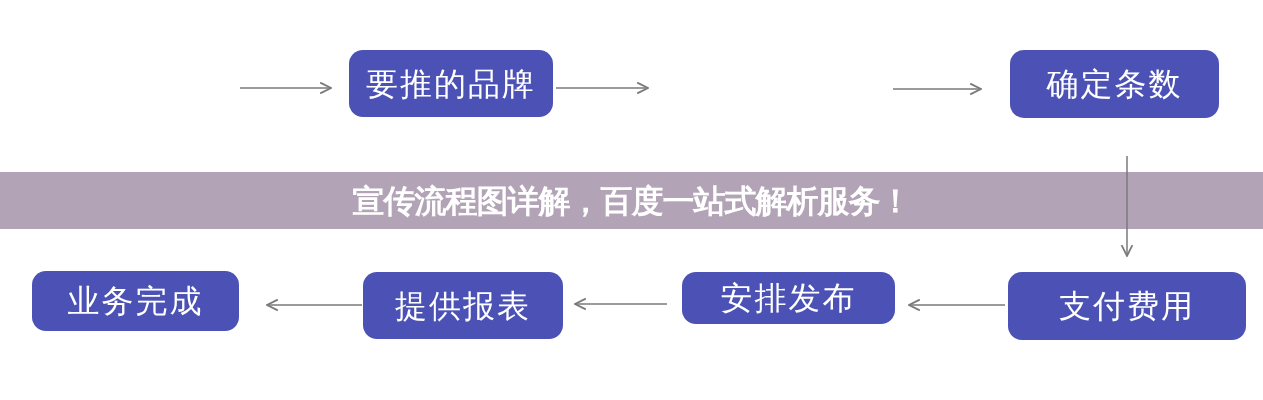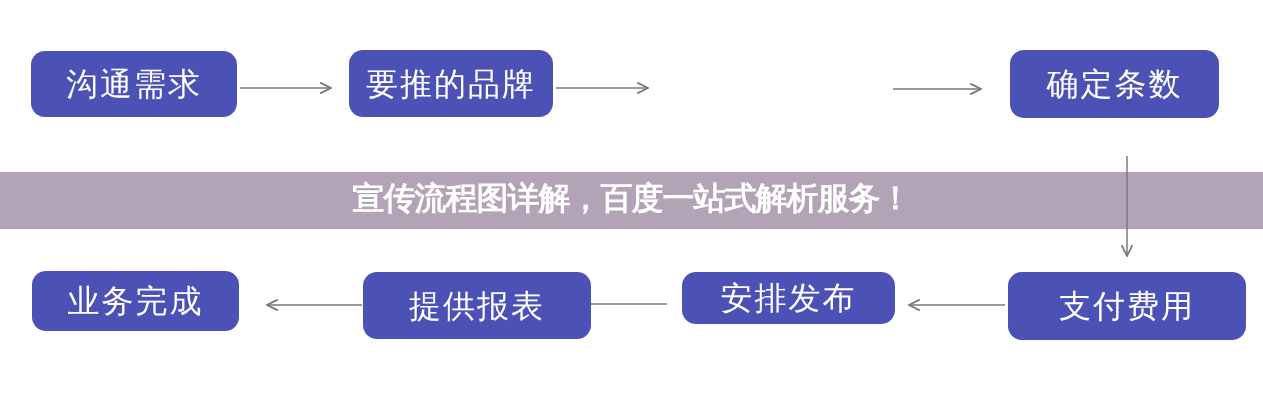--- a/index.html
+++ b/index.html
@@ -23,37 +23,36 @@
     font-size:32px;
     letter-spacing:2px;
     white-space:nowrap;
     line-height:1;
   }
   .n1{left:31px;top:51px;width:206px;height:66px}
   .n2{left:349px;top:50px;width:204px;height:67px}
   .n3{left:681px;top:51px;width:209px;height:66px}
   .n4{left:1010px;top:50px;width:209px;height:68px}
   .n5{left:32px;top:271px;width:207px;height:60px}
-  .n6{left:363px;top:272px;width:228px;height:67px}
+  .n6{left:363px;top:272px;width:200px;height:67px}
   .n7{left:682px;top:272px;width:213px;height:52px}
   .n8{left:1008px;top:272px;width:238px;height:68px}
   
   .arrow-layer{position:absolute;left:0;top:0;width:1263px;height:400px;pointer-events:none;}
   .arrow-layer.under{z-index:1;}
   .arrow-layer.over{z-index:3;}
   .arrow-line{stroke:var(--arrow-color,#7a7a7a);stroke-width:1.5;fill:none;}
   .arrow-head{stroke:var(--arrow-color,#7a7a7a);fill:none;stroke-width:1.3;}
   
   .banner{
     position:absolute;
     left:0;top:172px;width:1263px;height:57px;
     background:var(--banner-bg,#b2a4b6);
     display:flex;align-items:center;justify-content:center;
     z-index:2;
-    font-family:Liberation Mono, monospace;
   }
   .banner span{
     color:#ffffff;
     font-size:32px;
     font-weight:900;
     letter-spacing:-1px;
     white-space:nowrap;
     line-height:1;
   }
 </style>
@@ -82,23 +81,20 @@
 
   <svg class="arrow-layer over" viewBox="0 0 1263 400" xmlns="http://www.w3.org/2000/svg">
     <defs>
       <marker id="arrO" viewBox="0 0 10 10" refX="9" refY="5" markerWidth="9" markerHeight="9" orient="auto-start-reverse">
         <path class="arrow-head" d="M1,1 L9,5 L1,9"></path>
       </marker>
     </defs>
     <line class="arrow-line" x1="1127" y1="156" x2="1127" y2="256" marker-end="url(#arrO)"></line>
   </svg>
 
-  <div class="node n1">
-    <span>沟通需求</span>
-  </div>
   <div class="node n2">
     <span>要推的品牌</span>
   </div>
   <div class="node n4">
     <span>确定条数</span>
   </div>
 
   <div class="node n5">
     <span>业务完成</span>
   </div>

